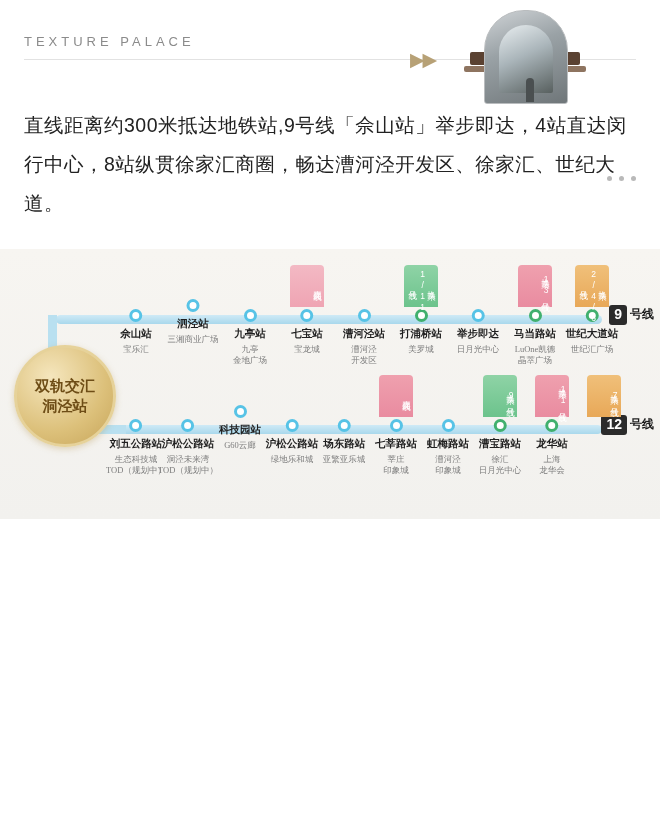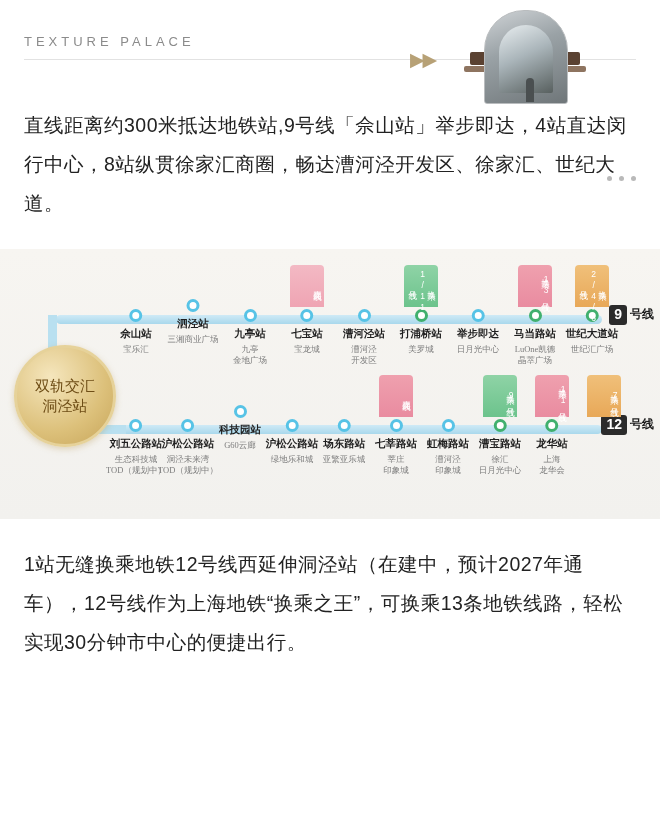--- a/index.html
+++ b/index.html
@@ -145,21 +145,21 @@
   .tag.pink{background:linear-gradient(180deg,#f3b9c4,#efa4b3);}
   .tag.green{background:linear-gradient(180deg,#8fd3a6,#6cc38c);}
   .tag.rose{background:linear-gradient(180deg,#efa0ae,#e98ba0);}
   .tag.orange{background:linear-gradient(180deg,#f0c07a,#e8a858);}
 
   .seal{
     position:absolute;left:14px;top:96px;width:96px;height:96px;border-radius:50%;
     background:radial-gradient(circle at 35% 30%,#f5e6bd,#dcc07a 60%,#c7a559 100%);
     border:3px solid #e6d29a;
     display:flex;flex-direction:column;align-items:center;justify-content:center;
-    color:#6e4d16;font-weight:normal;font-size:15px;line-height:1.35;
+    color:#6e4d16;font-weight:bold;font-size:15px;line-height:1.35;
     box-shadow:0 2px 6px rgba(180,150,80,.35);
   }
   .seal span{display:block;}
 </style>
 </head>
 <body>
 
 <div class="page">
 
   <div class="header">
@@ -337,15 +337,14 @@
           <div>上海</div>
           <div>龙华会</div>
         </div>
       </div>
       <div class="tag rose" style="left: 396px; top: 126px; height: 42px;">嘉闵线</div>
       <div class="tag green" style="left: 500px; top: 126px; height: 42px;">换乘9号线</div>
       <div class="tag rose" style="left: 552px; top: 126px; height: 42px;">换乘11号线</div>
       <div class="tag orange" style="left: 604px; top: 126px; height: 42px;">换乘7号线</div>
     </div>
 
-  <p class="para bottom">1站无缝换乘地铁12号线西延伸洞泾站（在建中，预计2027年通车），12号线作为上海地铁“换乘之王”，可换乘13条地铁线路，轻松实现30分钟市中心的便捷出行。</p>
 
 </div>
 
 </body></html>

